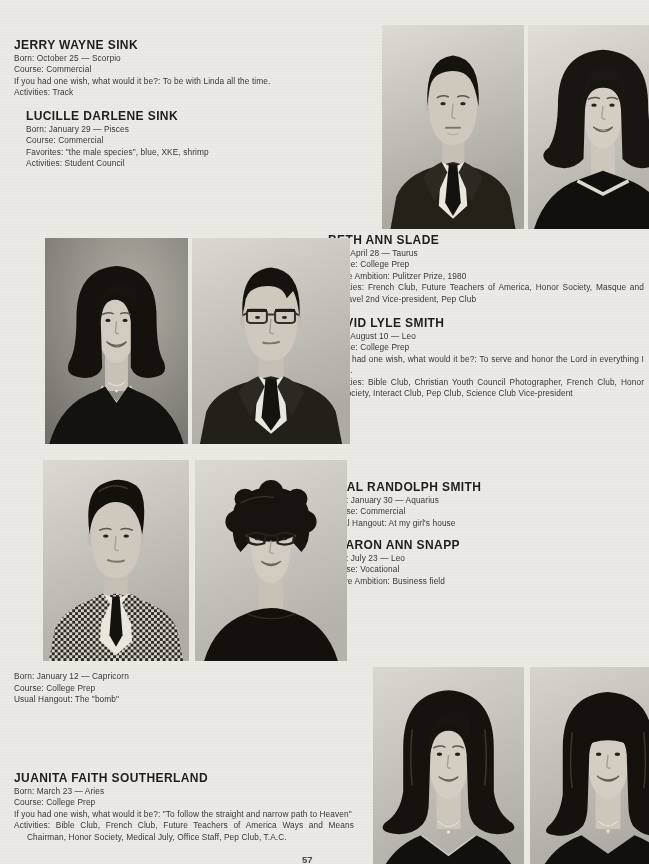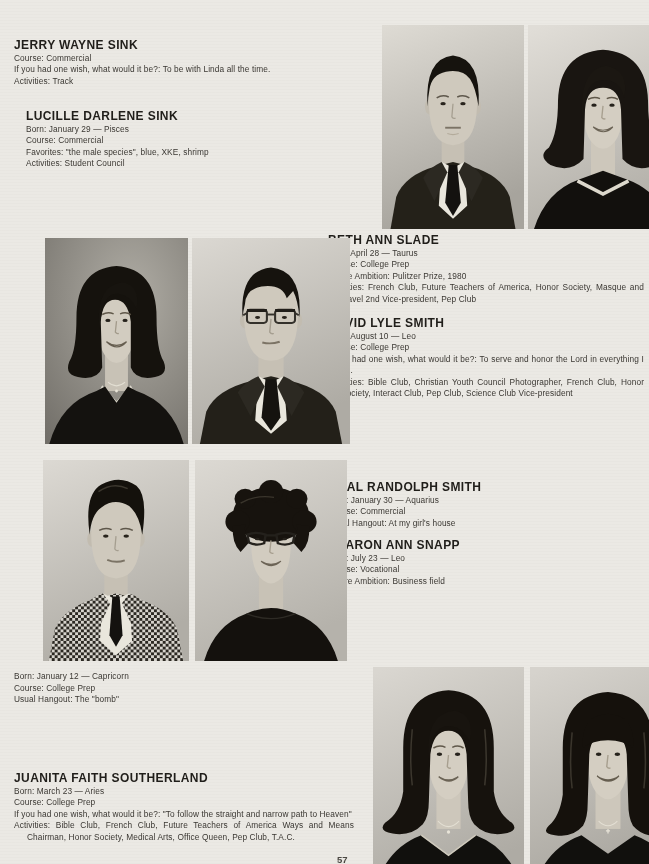--- a/index.html
+++ b/index.html
@@ -23,29 +23,30 @@
   .photo{position:absolute;}
   .photo svg{width:100%;height:100%;display:block;}
   .pA1{left:342px;top:9px;width:142px;height:204px;}
   .pA2{left:488px;top:9px;width:150px;height:204px;}
   .pB1{left:5px;top:222px;width:143px;height:206px;}
   .pB2{left:152px;top:222px;width:158px;height:206px;}
   .pC1{left:3px;top:444px;width:146px;height:201px;}
   .pC2{left:155px;top:444px;width:152px;height:201px;}
   .pD1{left:333px;top:651px;width:151px;height:218px;}
   .pD2{left:490px;top:651px;width:156px;height:218px;}
-  .pageno{position:absolute;left:337px;top:854px;font-size:9.5px;font-weight:bold;color:#4a4742;}
+  .pageno{position:absolute;left:302px;top:854px;font-size:9.5px;font-weight:bold;color:#4a4742;}
 </style>
 </head>
 <body>
 
 <div class="page">
 
   <section class="entry e0">
     <h3 class="name">JERRY WAYNE SINK</h3>
+    <p class="line">Born: October 25 — Scorpio</p>
     <p class="line">Course: Commercial</p>
     <p class="line">If you had one wish, what would it be?: To be with Linda all the time.</p>
     <p class="line">Activities: Track</p>
   </section>
 
   <section class="entry e1">
     <h3 class="name">LUCILLE DARLENE SINK</h3>
     <p class="line">Born: January 29 — Pisces</p>
     <p class="line">Course: Commercial</p>
     <p class="line">Favorites: "the male species", blue, XKE, shrimp</p>
@@ -86,21 +87,21 @@
     <p class="line">Born: January 12 — Capricorn</p>
     <p class="line">Course: College Prep</p>
     <p class="line">Usual Hangout: The "bomb"</p>
   </section>
 
   <section class="entry e7">
     <h3 class="name">JUANITA FAITH SOUTHERLAND</h3>
     <p class="line">Born: March 23 — Aries</p>
     <p class="line">Course: College Prep</p>
     <p class="line">If you had one wish, what would it be?: "To follow the straight and narrow path to Heaven"</p>
-    <p class="line">Activities: Bible Club, French Club, Future Teachers of America Ways and Means Chairman, Honor Society, Medical Arts, Office Queen, Pep Club, T.A.C.</p>
+    <p class="line">Activities: Bible Club, French Club, Future Teachers of America Ways and Means Chairman, Honor Society, Medical July, Office Staff, Pep Club, T.A.C.</p>
   </section>
 
   <figure class="photo pA1" aria-label="young man with short dark hair in dark suit and tie">
     <svg viewBox="0 0 100 140" preserveAspectRatio="none">
       <defs>
           <linearGradient id="g1" x1="0" y1="0" x2="0.25" y2="1">
         <stop offset="0" stop-color="#dedbd4"></stop>
             <stop offset="1" stop-color="#a7a49d"></stop>
           </linearGradient>
         </defs>

